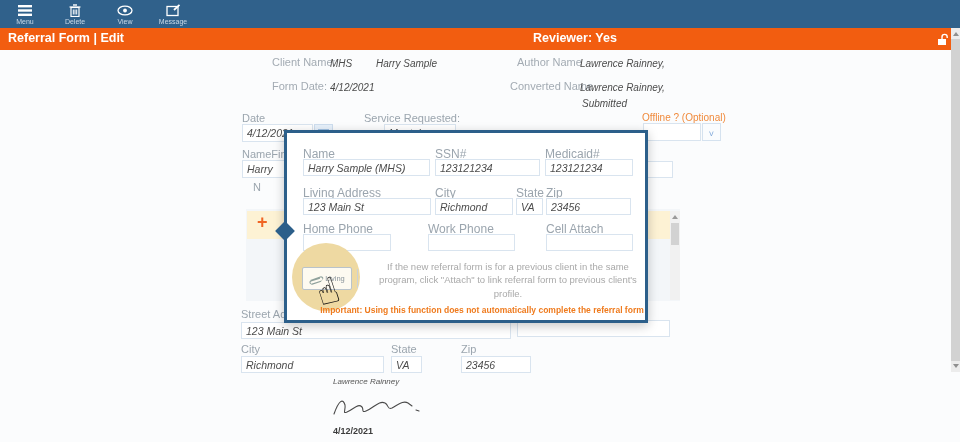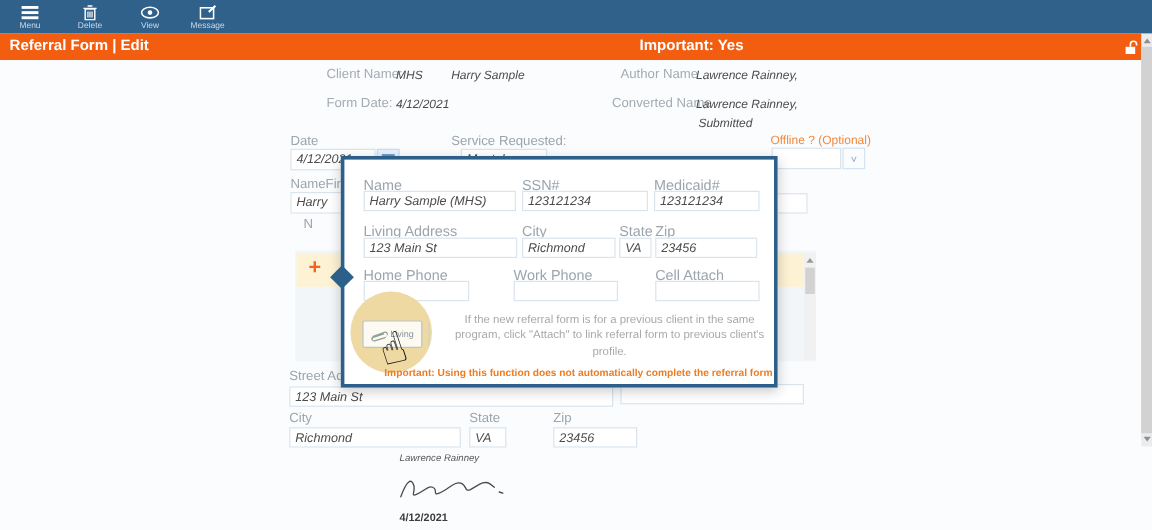--- a/index.html
+++ b/index.html
@@ -99,21 +99,21 @@
       <svg width="15" height="13" viewBox="0 0 15 13">
         <rect x="1" y="2.5" width="11" height="9" fill="none" stroke="#fff" stroke-width="1.3"></rect>
         <line x1="8" y1="6" x2="13.5" y2="0.8" stroke="#fff" stroke-width="1.8"></line>
       </svg>
       <span class="tb-label">Message</span>
     </div>
   </div>
 
   <div id="titlebar" class="abs">
     <span class="tbar-text" style="left:8px">Referral Form | Edit</span>
-    <span class="tbar-text" style="left:533px">Important: Yes</span>
+    <span class="tbar-text" style="left:533px">Reviewer: Yes</span>
     <svg class="abs" style="left:936px; top:5px" width="13" height="13" viewBox="0 0 13 13">
       <rect x="2" y="6" width="8" height="6" fill="#fff"></rect>
       <path d="M6 6 V4 a2.6 2.6 0 0 1 5.2 0 V5" fill="none" stroke="#fff" stroke-width="1.4"></path>
     </svg>
   </div>
 
   <span class="hdr-lbl" style="left:272px; top:56px">Client Name:</span>
   <span class="val" style="left:330px; top:58px; font-size:10px">MHS</span>
   <span class="val" style="left:376px; top:58px; font-size:10px">Harry Sample</span>
   <span class="hdr-lbl" style="left:272px; top:80px">Form Date:</span>
@@ -129,21 +129,21 @@
   <div class="abs" style="left:314px; top:124px; width:19px; height:18px; background:#e7f1fb; border:1px solid #cdddee; text-align:center">
     <svg width="11" height="10" viewBox="0 0 11 10" style="margin-top:3px">
       <rect x="0.5" y="1" width="10" height="8.5" fill="none" stroke="#5b93cd" stroke-width="1"></rect>
       <rect x="0.5" y="1" width="10" height="2.3" fill="#5b93cd"></rect>
       <rect x="2.5" y="5" width="1.5" height="1.3" fill="#5b93cd"></rect>
         <rect x="5" y="5" width="1.5" height="1.3" fill="#5b93cd"></rect>
         <rect x="7.5" y="5" width="1.5" height="1.3" fill="#5b93cd"></rect>
     </svg>
   </div>
 
-  <span class="lbl" style="left:376px; top:112px">Service Requested:</span>
+  <span class="lbl" style="left:364px; top:112px">Service Requested:</span>
   <div class="inp" style="left:384px; top:124px; width:72px; height:18px; overflow:hidden; line-height:17px">
     <span>Mental Health</span>
     <span class="chev" style="position:absolute; right:2px; top:0">˅</span>
   </div>
 
   <span class="orange-lbl" style="left:642px; top:112px">Offline ? (Optional)</span>
   <input class="inp" style="left: 643px; top: 123px; width: 58px; height: 18px;" value="">
   <div class="abs" style="left:702px; top:123px; width:19px; height:18px; background:#fafcfe; border:1px solid #d5e2ef; text-align:center; line-height:16px">
     <span class="chev">˅</span>
   </div>

